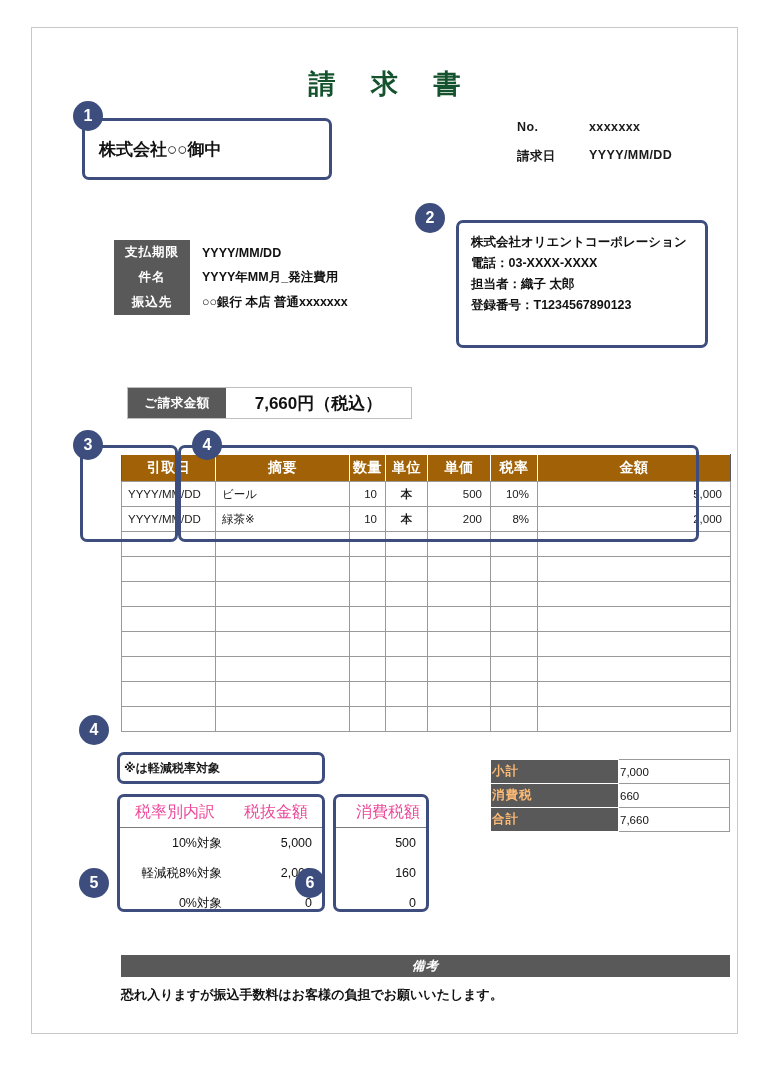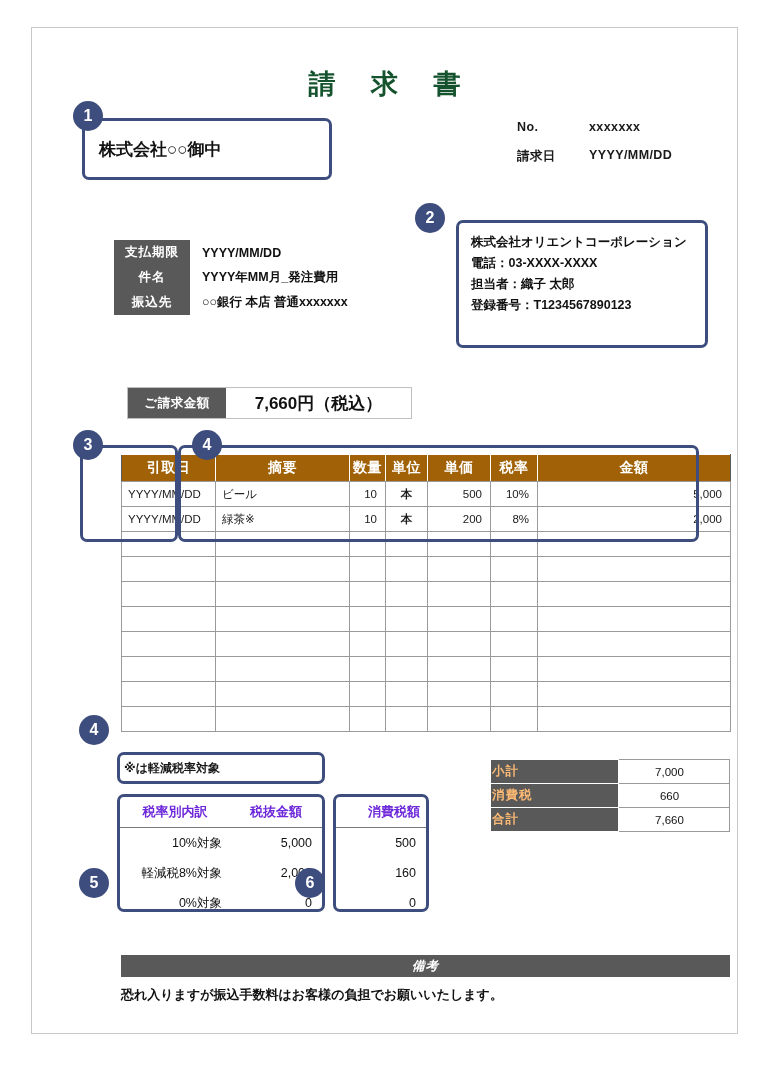--- a/index.html
+++ b/index.html
@@ -257,25 +257,25 @@
     z-index: 12;
   }
   .tb-left  { left: 85px;  top: 766px; width: 208px; height: 118px; }
   .tb-right { left: 301px; top: 766px; width: 96px;  height: 118px; }
 
   .taxbox table {
     width: 100%;
     border-collapse: collapse;
   }
   .taxbox th {
-    font-size: 13px;
-    font-weight: bold;
+    font-size: 16px;
+    font-weight: normal;
     height: 28px;
     border-bottom: 1.4px solid #7a7a7a;
-    color: #6d28d9;
+    color: #ec4899;
   }
   .taxbox td {
     font-size: 12.5px;
     height: 28px;
     color: #111;
   }
   .tb-left th.h1 { width: 108px; }
   .tb-left td.l { text-align: right; padding-right: 8px; }
   .tb-left td.r { text-align: right; padding-right: 10px; }
   .tb-right th, .tb-right td { text-align: right; padding-right: 10px; }
@@ -300,21 +300,21 @@
     background: #595959;
     color: #fdba74;
     font-weight: bold;
     text-align: left;
     width: 128px;
     letter-spacing: 1px;
   }
   .summary td.v {
     background: #fff;
     color: #111;
-    text-align: center;
+    text-align: left;
     padding-right: 10px;
     border: 1px solid #9a9a9a;
     font-size: 11.5px;
   }
 
   
   .remark-head {
     position: absolute;
     left: 89px;
     top: 927px;

